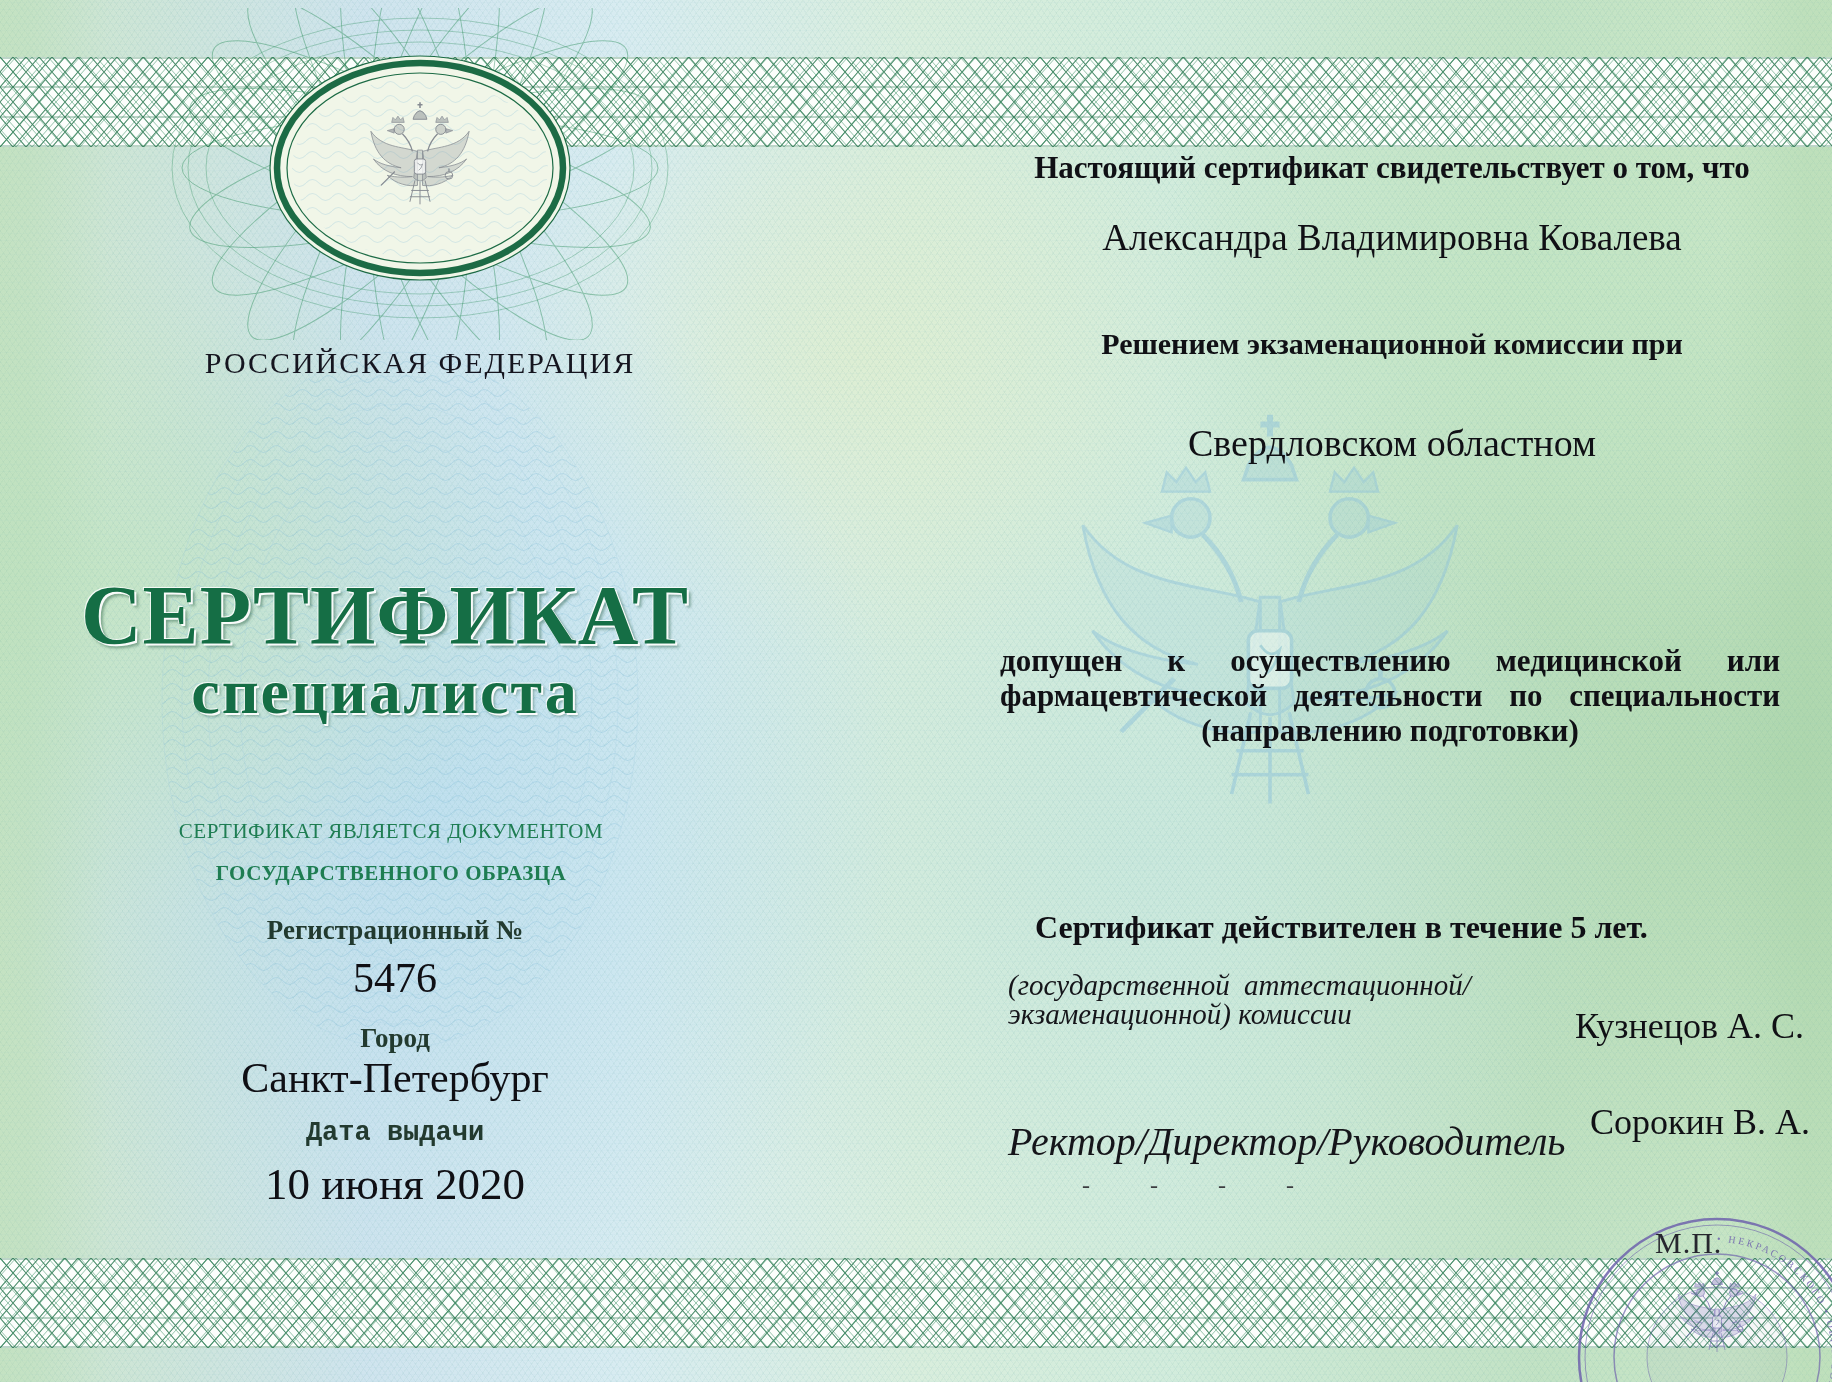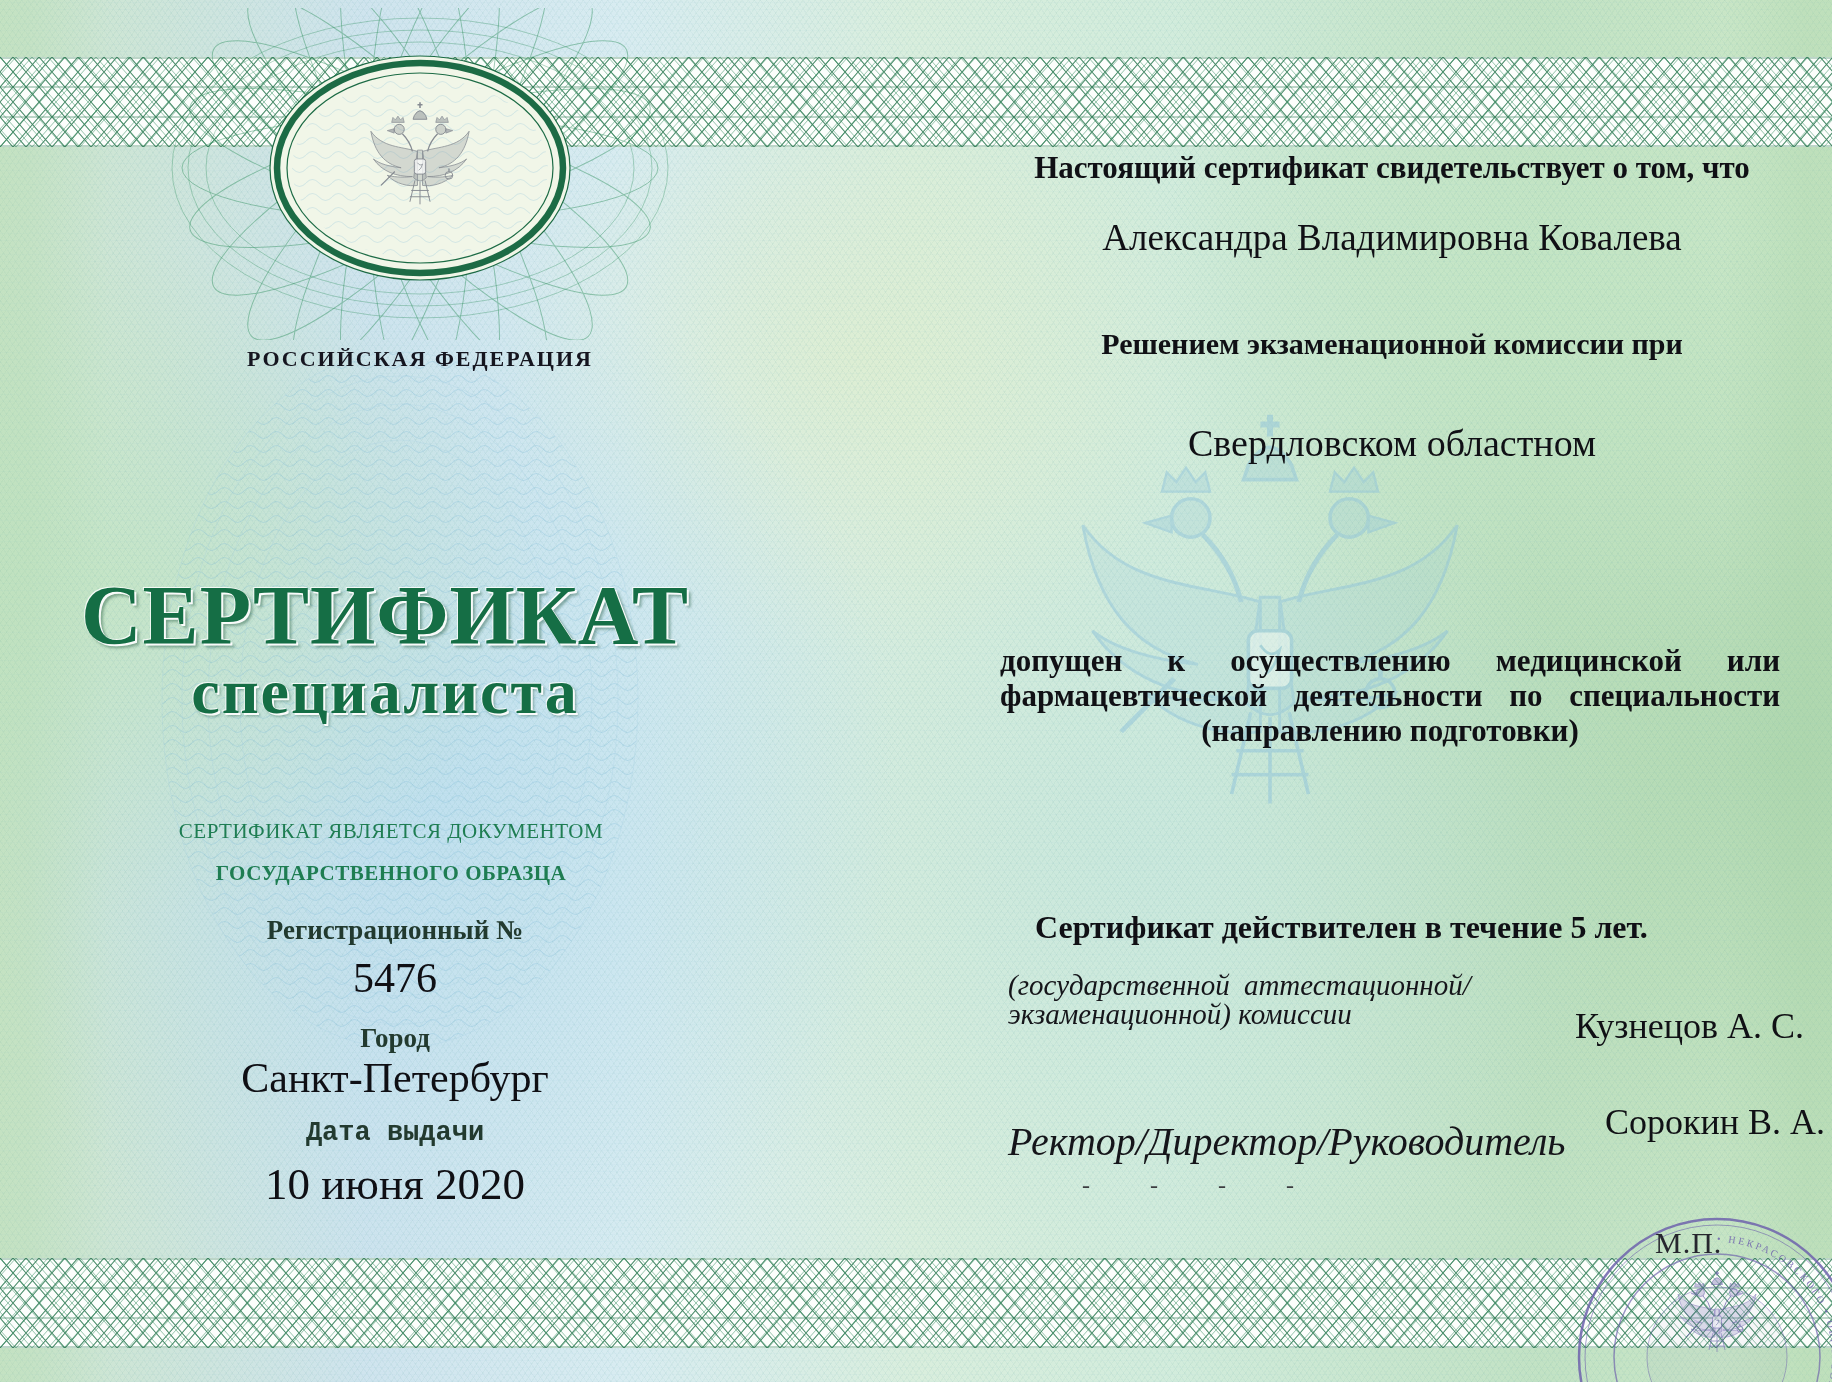--- a/index.html
+++ b/index.html
@@ -23,21 +23,21 @@
     background:repeating-linear-gradient(0deg, rgba(120,180,205,.045) 0 1px, transparent 1px 7px);}
   .edge-tint{position:absolute;inset:0;pointer-events:none;
     background:linear-gradient(90deg, rgba(170,214,170,.25) 0 1.5%, transparent 6%, transparent 94%, rgba(160,206,160,.3) 98.5%);}
   .band{position:absolute;left:0;width:1832px;height:90px;z-index:2;}
   .band svg{display:block;}
   .band-top{top:57px;}
   .band-bottom{top:1258px;}
   .abs{position:absolute;}
   .ctr{text-align:center;}
   .lc{left:95px;width:600px;}
-  .country{left:120px;width:600px;top:346px;font-size:22px;font-weight:bold;color:#15151f;letter-spacing:2px;z-index:5;}
+  .country{left:120px;width:600px;top:346px;font-size:30px;font-weight:normal;color:#15151f;letter-spacing:2px;z-index:5;}
   .big-title{left:55px;width:660px;top:574px;font-size:84px;line-height:1;font-weight:bold;color:#156e45;letter-spacing:1px;z-index:5;
     text-shadow:2px 2px 0 rgba(255,255,255,.95),-1px -1px 0 rgba(255,255,255,.8),4px 4px 3px rgba(18,74,48,.4);}
   .sub-title{left:55px;width:660px;top:660px;font-size:64px;line-height:1;font-weight:bold;color:#156e45;letter-spacing:2px;z-index:5;
     text-shadow:2px 2px 0 rgba(255,255,255,.95),-1px -1px 0 rgba(255,255,255,.8),3px 3px 3px rgba(18,74,48,.4);}
   .statement{left:86px;width:610px;font-size:21px;color:#1e7d52;letter-spacing:.5px;z-index:5;}
   .st1{top:819px;} .st2{top:861px;font-weight:bold;}
   .small-label{font-size:27px;font-weight:bold;color:#223a2f;z-index:5;}
   .value{color:#0f0f14;z-index:5;}
   .reg-label{top:915px;} .reg-num{top:954px;font-size:42px;}
   .city-label{top:1023px;} .city-val{top:1054px;font-size:42px;}
@@ -50,21 +50,21 @@
   .inst2{top:477px;font-size:38px;color:#101015;}
   .admission{left:1000px;width:780px;top:643px;font-size:31px;font-weight:bold;color:#101015;line-height:35px;z-index:5;}
   .jline{text-align:justify;text-align-last:justify;}
   .cline{text-align:center;}
   .specialty{top:790px;font-size:38px;color:#101015;}
   .validity{left:1035px;width:760px;top:909px;font-size:32px;font-weight:bold;color:#101015;text-align:left;z-index:5;}
   .chair{left:1008px;width:600px;top:971px;font-size:29px;font-style:italic;color:#15151a;line-height:29px;text-align:left;z-index:5;}
   .chair .ws{word-spacing:7px;}
   .chair-name{left:1575px;width:250px;top:1005px;font-size:36px;color:#101015;text-align:left;z-index:5;}
   .head-label{left:1008px;width:560px;top:1118px;font-size:40px;font-style:italic;color:#15151a;text-align:left;z-index:5;}
-  .head-name{left:1575px;width:250px;top:1101px;font-size:36px;color:#101015;text-align:right;z-index:5;}
+  .head-name{left:1575px;width:250px;top:1101px;font-size:36px;color:#101015;text-align:center;z-index:5;}
   .dashes{left:1082px;top:1172px;width:212px;display:flex;justify-content:space-between;font-size:24px;color:#3c3c40;z-index:5;}
   .mp{left:1655px;width:120px;top:1226px;font-size:30px;color:#26262e;letter-spacing:1px;z-index:7;text-align:left;}
   .rosette{left:150px;top:8px;z-index:3;}
   .wm-left{left:140px;top:330px;z-index:1;opacity:.55;}
   .wm-eagle{left:1010px;top:400px;z-index:1;opacity:.5;}
   .stamp{left:1555px;top:1180px;z-index:6;}
   .hidden-defs{position:absolute;width:0;height:0;}
 </style>
 </head>
 <body>

